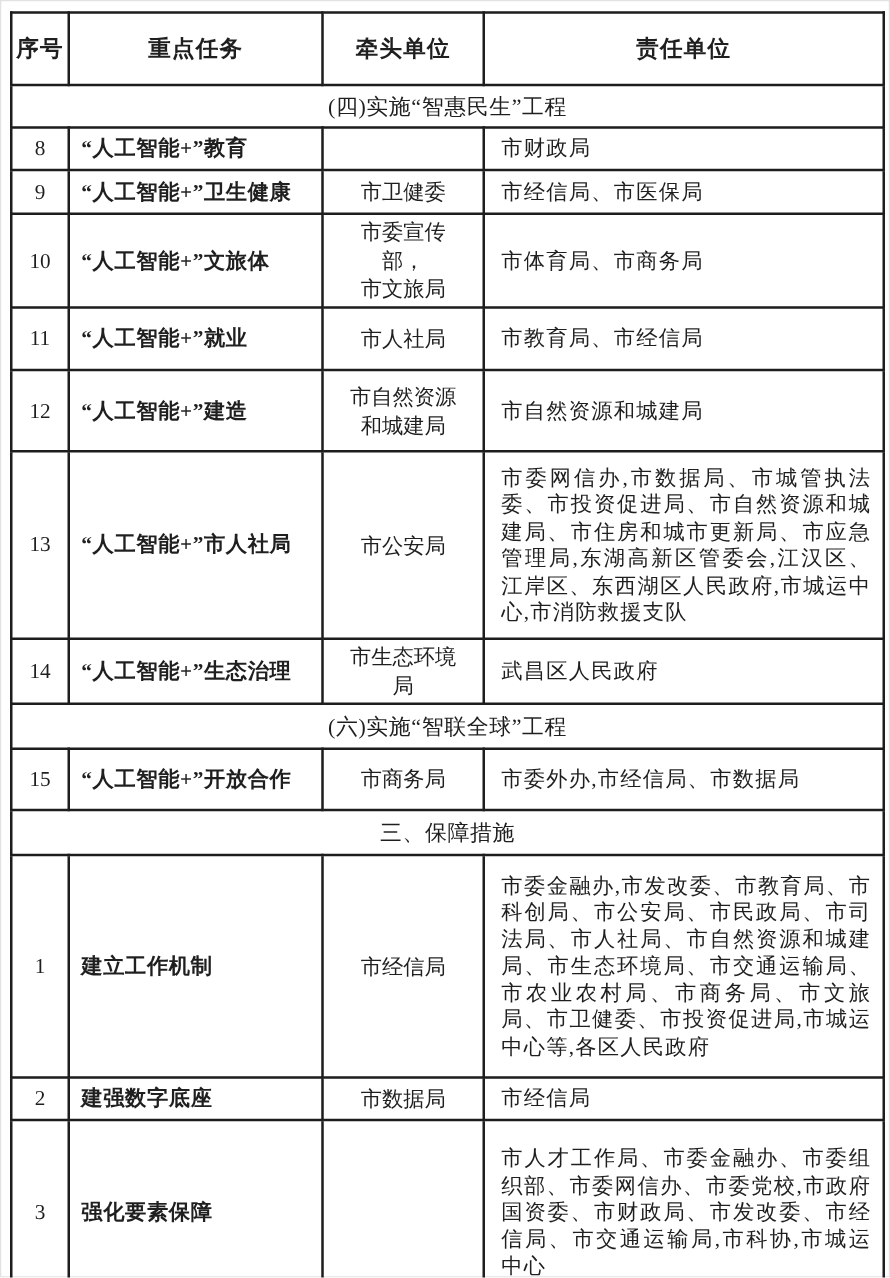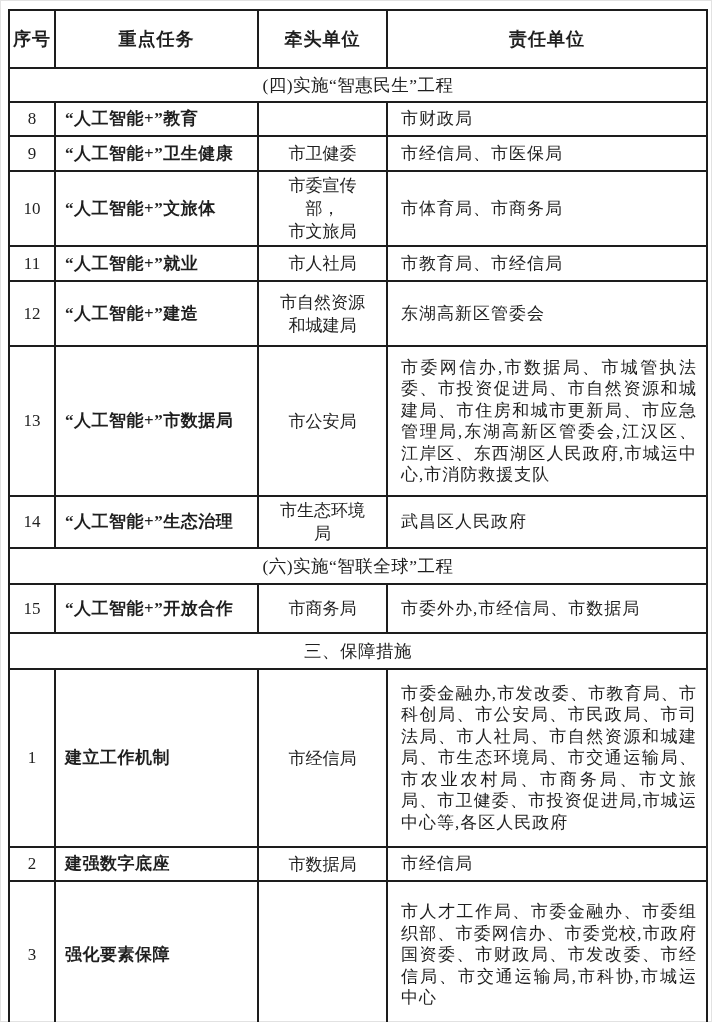--- a/index.html
+++ b/index.html
@@ -81,39 +81,39 @@
     </tr>
 
     <tr style="height:54px">
       <td class="c-num">10</td>
       <td class="c-task">“人工智能+”文旅体</td>
       <td class="c-lead">市委宣传部，
 市文旅局</td>
       <td class="c-resp">市体育局、市商务局</td>
     </tr>
 
-    <tr style="height:35px">
+    <tr style="height:50px">
       <td class="c-num">11</td>
       <td class="c-task">“人工智能+”就业</td>
       <td class="c-lead">市人社局</td>
       <td class="c-resp">市教育局、市经信局</td>
     </tr>
 
     <tr style="height:65px">
       <td class="c-num">12</td>
       <td class="c-task">“人工智能+”建造</td>
       <td class="c-lead">市自然资源
 和城建局</td>
-      <td class="c-resp">东湖高新区管委会</td>
+      <td class="c-resp">市自然资源和城建局</td>
     </tr>
 
 
     <tr style="height:150px">
       <td class="c-num">13</td>
-      <td class="c-task">“人工智能+”市数据局</td>
+      <td class="c-task">“人工智能+”市人社局</td>
       <td class="c-lead">市公安局</td>
       <td class="c-resp">市委网信办,市数据局、市城管执法委、市投资促进局、市自然资源和城建局、市住房和城市更新局、市应急管理局,东湖高新区管委会,江汉区、江岸区、东西湖区人民政府,市城运中心,市消防救援支队</td>
     </tr>
 
     <tr style="height:43px">
       <td class="c-num">14</td>
       <td class="c-task">“人工智能+”生态治理</td>
       <td class="c-lead">市生态环境局</td>
       <td class="c-resp">武昌区人民政府</td>
     </tr>

